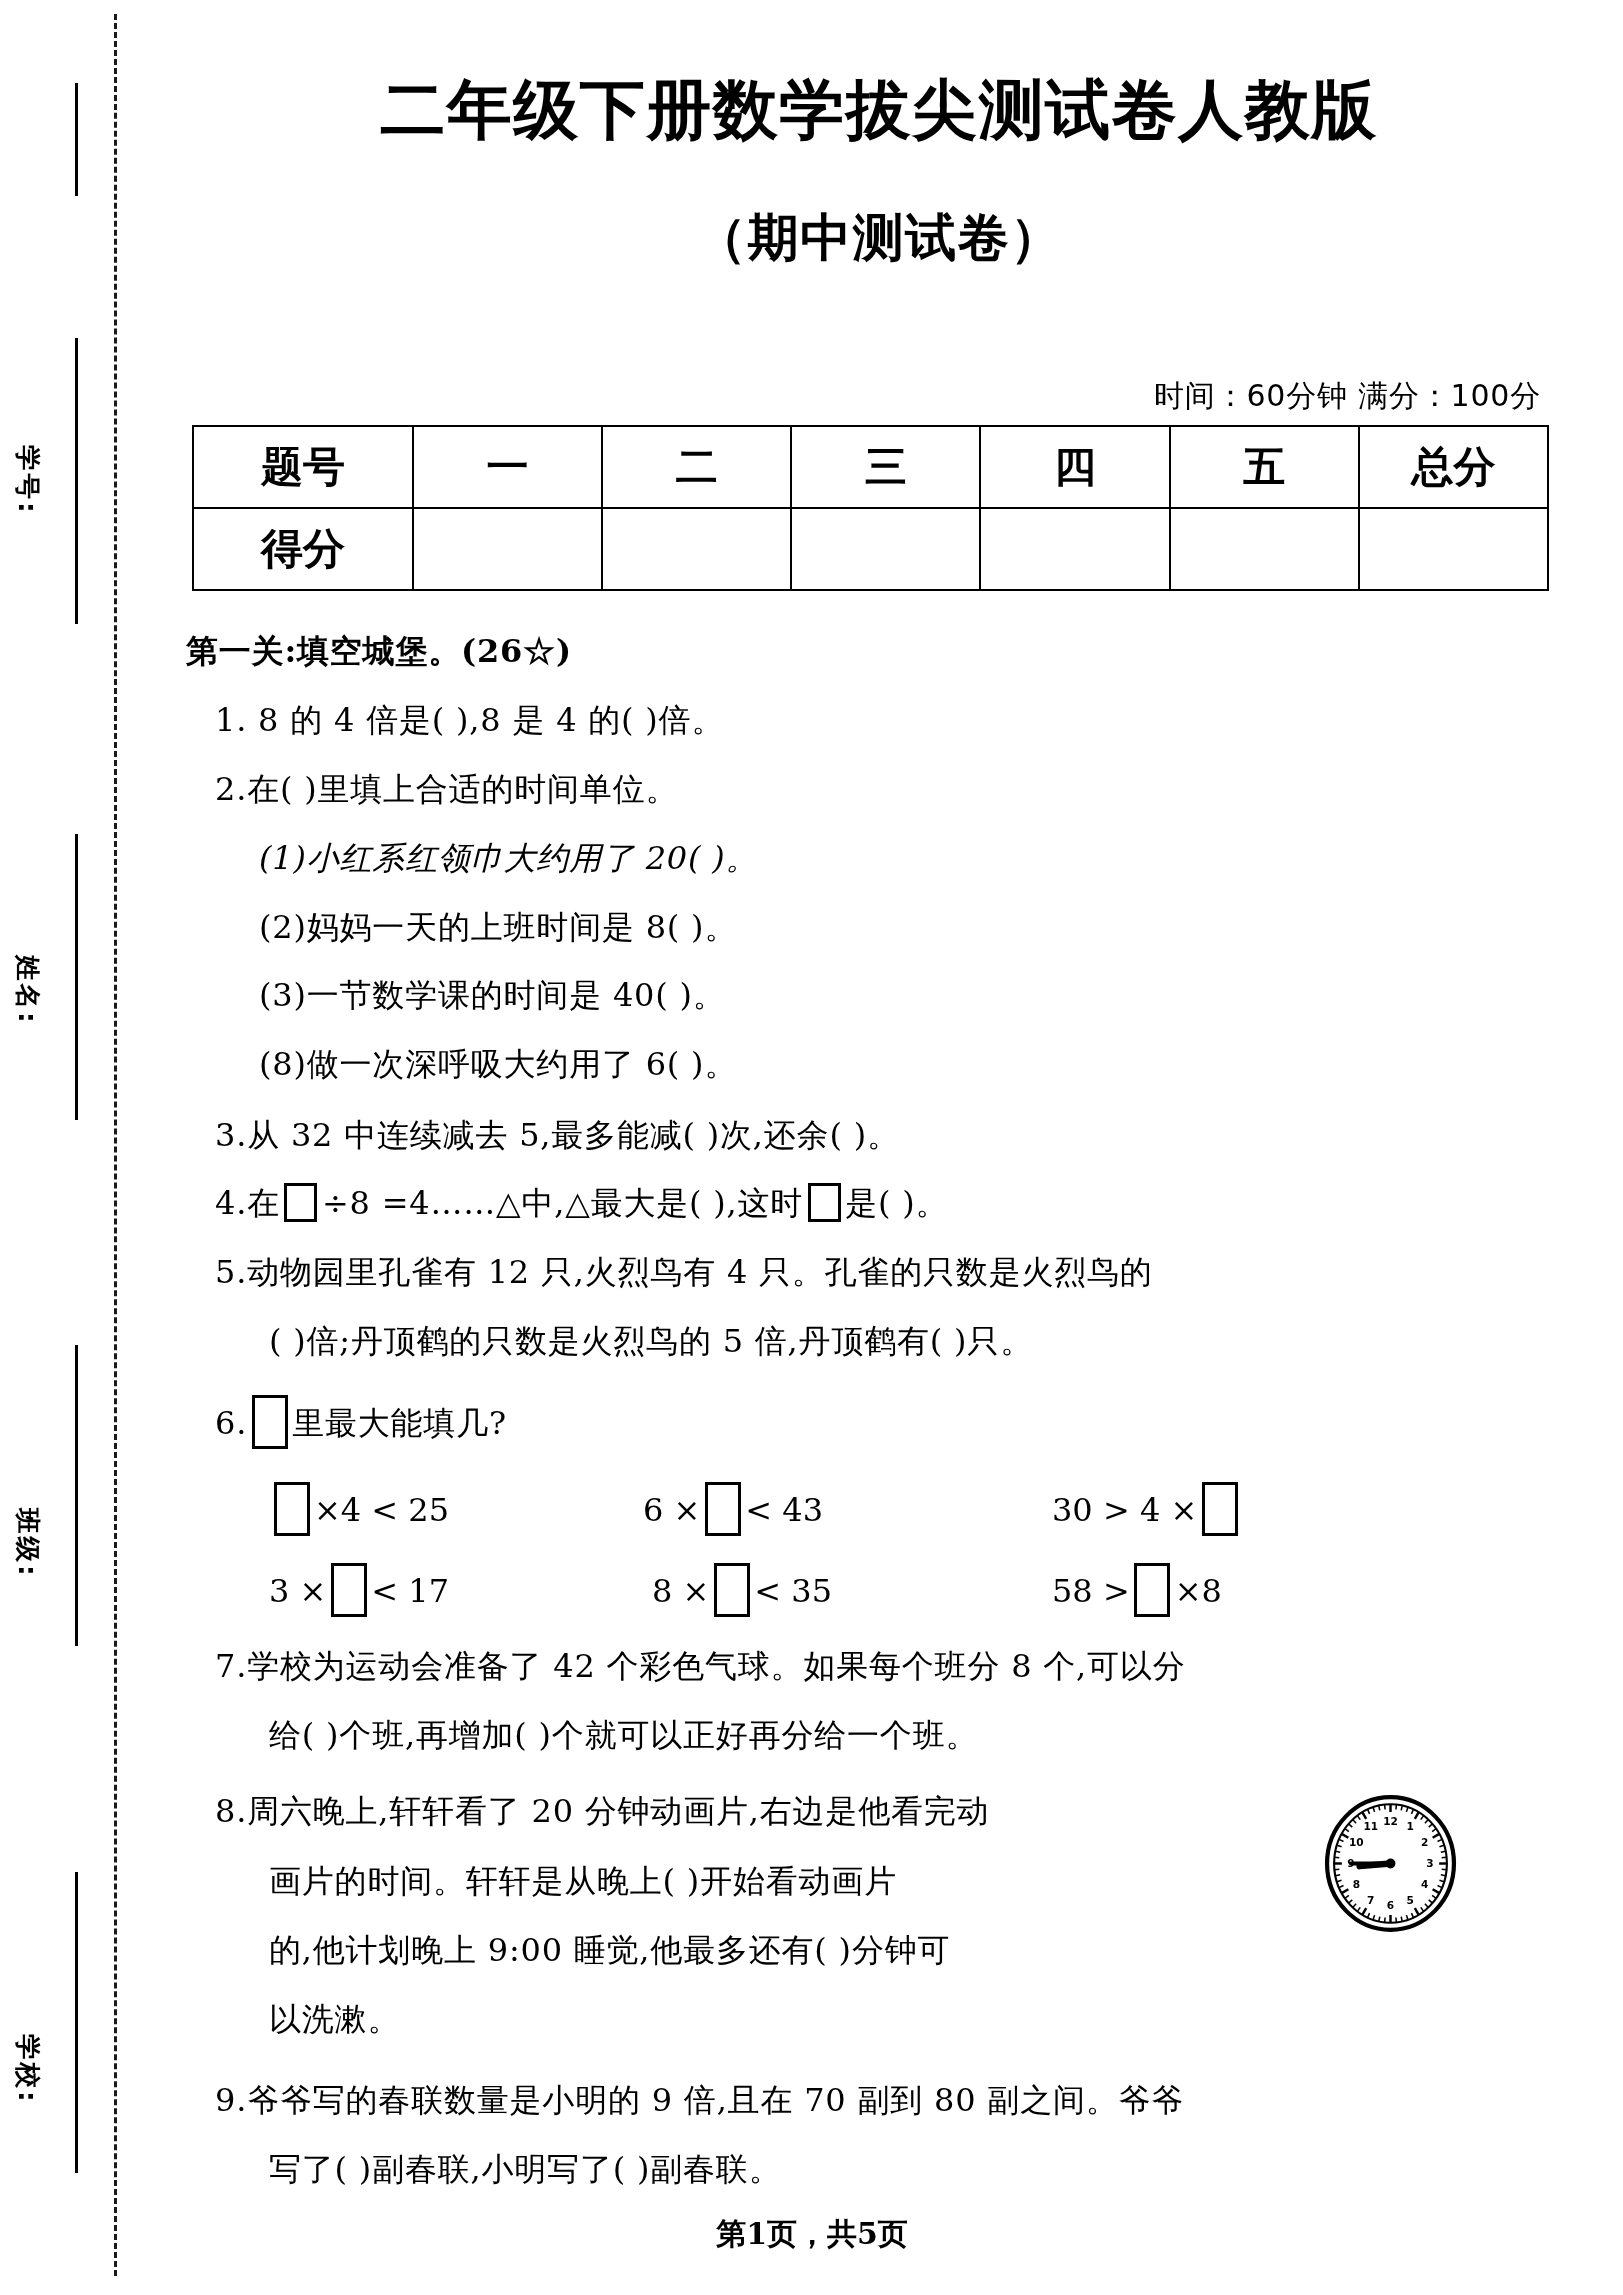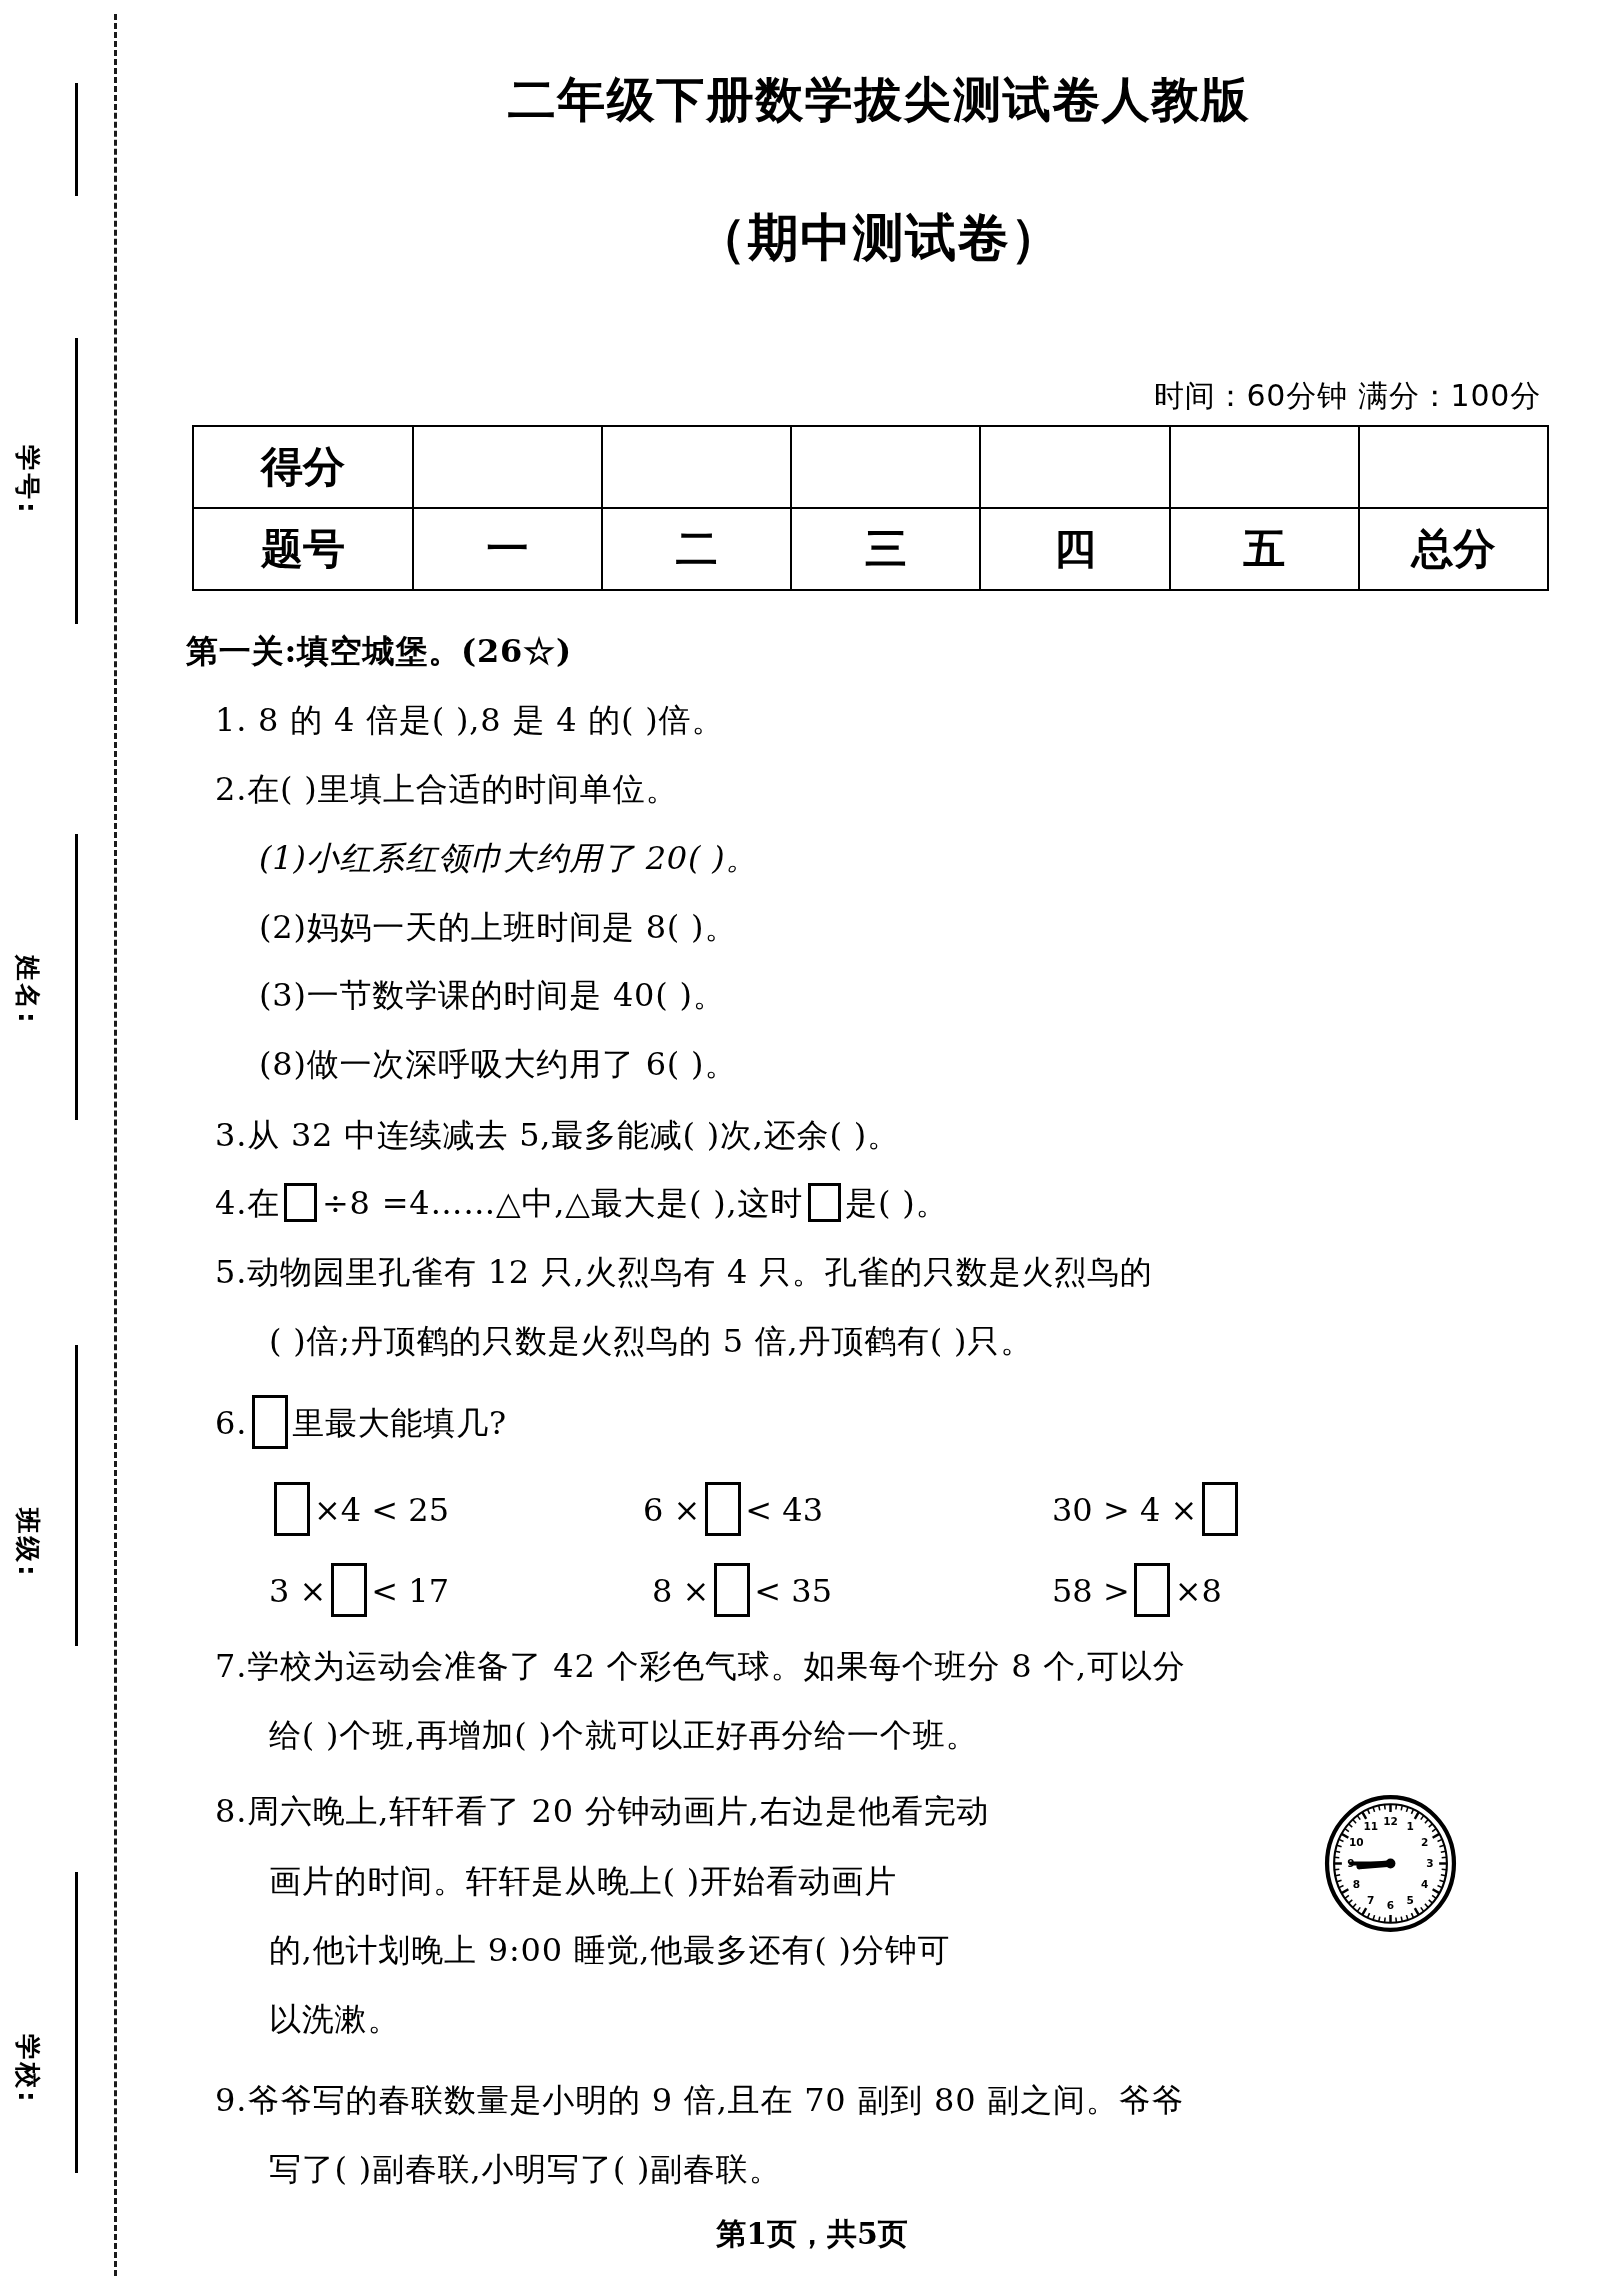--- a/index.html
+++ b/index.html
@@ -49,21 +49,21 @@
 
   
   .doc-title {
     position: absolute;
     left: 195px;
     top: 72px;
     width: 1368px;
     text-align: center;
     font-family: "DejaVu Serif", "Liberation Serif", serif;
     font-weight: 700;
-    font-size: 48px;
+    font-size: 65px;
     letter-spacing: 1.5px;
     line-height: 1.15;
     white-space: nowrap;
   }
   .doc-subtitle {
     position: absolute;
     left: 195px;
     top: 204px;
     width: 1368px;
     text-align: center;
@@ -188,36 +188,36 @@
   <div class="seal-label" style="top:1508px;">班级:</div>
   <div class="seal-label" style="top:2034px;">学校:</div>
 
   <div class="doc-title">二年级下册数学拔尖测试卷人教版</div>
   <div class="doc-subtitle">（期中测试卷）</div>
   <div class="exam-meta">时间：60分钟 满分：100分</div>
 
   <table class="score-table">
     <tbody>
         <tr>
-      <td class="label-cell">得分</td>
-      <td></td>
-      <td></td>
-      <td></td>
-      <td></td>
-      <td></td>
-      <td></td>
-    </tr>
-    <tr>
       <td class="label-cell">题号</td>
       <td>一</td>
       <td>二</td>
       <td>三</td>
       <td>四</td>
       <td>五</td>
       <td>总分</td>
+    </tr>
+    <tr>
+      <td class="label-cell">得分</td>
+      <td></td>
+      <td></td>
+      <td></td>
+      <td></td>
+      <td></td>
+      <td></td>
     </tr>
   </tbody>
     </table>
 
   <div class="section-head" style="top:630px;">第一关:填空城堡。(26☆)</div>
 
   <div class="q q-l1" style="top:699px;">1. 8 的 4 倍是(          ),8 是 4 的(          )倍。</div>
 
   <div class="q q-l1" style="top:768px;">2.在(          )里填上合适的时间单位。</div>
 

